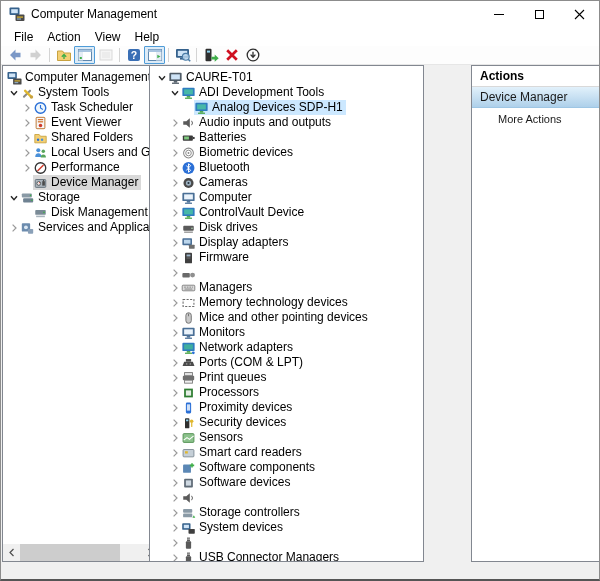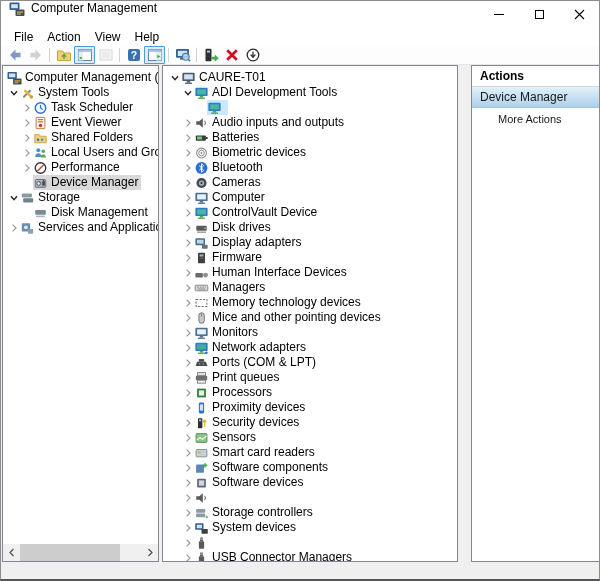--- a/index.html
+++ b/index.html
@@ -3,41 +3,41 @@
 <meta charset="utf-8">
 <style>
   * { margin:0; padding:0; box-sizing:border-box; }
   html,body { width:600px; height:581px; background:#fff; font-family:"Liberation Sans","DejaVu Sans",sans-serif; }
   .window{
     width:600px; height:581px;
     border:1px solid #8c8c8c; border-bottom:2px solid #555;
     background:#fff; position:relative; overflow:hidden;
   }
   
-  .titlebar{ height:26px; background:#fff; display:flex; }
+  .titlebar{ height:26px; background:#fff; display:flex; align-items:center; }
   .titlebar .app-icon{ width:16px; height:16px; margin:0 6px 0 8px; flex:0 0 auto; }
   .titlebar .title-text{ font-size:12px; color:#000; }
   .win-controls{ margin-left:auto; display:flex; height:26px; }
   .win-btn{ width:40px; height:26px; display:flex; align-items:center; justify-content:center; }
   .glyph-min{ width:10px; height:1px; background:#000; }
   .glyph-max{ width:9px; height:9px; border:1px solid #000; }
   
   .menubar{ height:19px; background:#fff; display:flex; align-items:center; padding-left:6px; }
   .menu-item{ font-size:12px; color:#000; padding:1px 7px; }
   
   .toolbar{ height:19px; background:#fdfdfd; border-bottom:1px solid #e6e6e6; display:flex; align-items:center; padding-left:3px; }
   .tb-btn{ width:21px; height:18px; display:flex; align-items:center; justify-content:center; border:1px solid transparent; border-radius:1px; }
   .tb-btn.active{ border-color:#4f9cd8; background:#dcebf7; }
   .tb-btn.disabled{ opacity:.45; }
   .tb-sep{ width:1px; height:14px; background:#d4d4d4; margin:0 3px; }
   
   .workspace{ position:relative; height:498px; background:#f0f0f0; }
   .pane{ position:absolute; top:0; height:497px; background:#fff; border:1px solid #828790; overflow:hidden; }
   .left-pane{ left:1px; width:157px; }
-  .mid-pane{ left:161px; width:296px; }
+  .mid-pane{ left:148px; width:275px; }
   .actions-pane{ left:470px; width:153px; }
   
   .tree{ padding-top:4px; overflow:hidden; white-space:nowrap; }
   .left-pane .tree{ height:478px; }
   .tree-row{ height:15px; display:flex; align-items:center; font-size:12px; color:#000; }
   .expander{ width:13px; height:13px; flex:0 0 auto; display:flex; align-items:center; justify-content:center; }
   .sel-target{ display:flex; align-items:center; height:15px; padding-right:3px; }
   .sel-target .node-icon{ width:15px; height:14px; flex:0 0 auto; display:flex; align-items:center; justify-content:center; margin-right:3px; }
   .tree-row .label{ line-height:15px; }
   .sel-active{ background:#cce8ff; }
@@ -450,20 +450,21 @@
             <span class="expander"></span>
             <span class="sel-target sel-active">
               <span class="node-icon">
                 <svg width="15" height="14" viewBox="0 0 16 16">
                   <rect x="1" y="2" width="14" height="9.5" rx="1" fill="#2f7cc0"></rect>
                   <rect x="3" y="3.8" width="10" height="5.8" fill="#46b8a8"></rect>
                   <rect x="6" y="11.5" width="4" height="1.8" fill="#4aa64a"></rect>
                   <rect x="4" y="13.3" width="8" height="1.4" fill="#4aa64a"></rect>
                 </svg>
               </span>
+              <span class="label">Analog Devices SDP-H1</span>
             </span>
           </div>
           <div class="tree-row">
             <span style="display: inline-block; width: 18px; flex: 0 0 auto;"></span>
             <span class="expander">
               <svg width="10" height="10" viewBox="0 0 10 10">
                 <path d="M3.6 1.6 L7 5 L3.6 8.4" fill="none" stroke="#9a9a9a" stroke-width="1.2"></path>
               </svg>
             </span>
             <span class="sel-target">
@@ -646,21 +647,20 @@
                 <path d="M3.6 1.6 L7 5 L3.6 8.4" fill="none" stroke="#9a9a9a" stroke-width="1.2"></path>
               </svg>
             </span>
             <span class="sel-target">
               <span class="node-icon">
                 <svg width="15" height="14" viewBox="0 0 16 16">
                   <rect x="1" y="8" width="8.5" height="5" rx="1" fill="#6a6a6a"></rect>
                   <circle cx="12.6" cy="10.4" r="2.8" fill="#8f8f8f"></circle>
                 </svg>
               </span>
-              <span class="label">Human Interface Devices</span>
             </span>
           </div>
           <div class="tree-row">
             <span style="display: inline-block; width: 18px; flex: 0 0 auto;"></span>
             <span class="expander">
               <svg width="10" height="10" viewBox="0 0 10 10">
                 <path d="M3.6 1.6 L7 5 L3.6 8.4" fill="none" stroke="#9a9a9a" stroke-width="1.2"></path>
               </svg>
             </span>
             <span class="sel-target">

